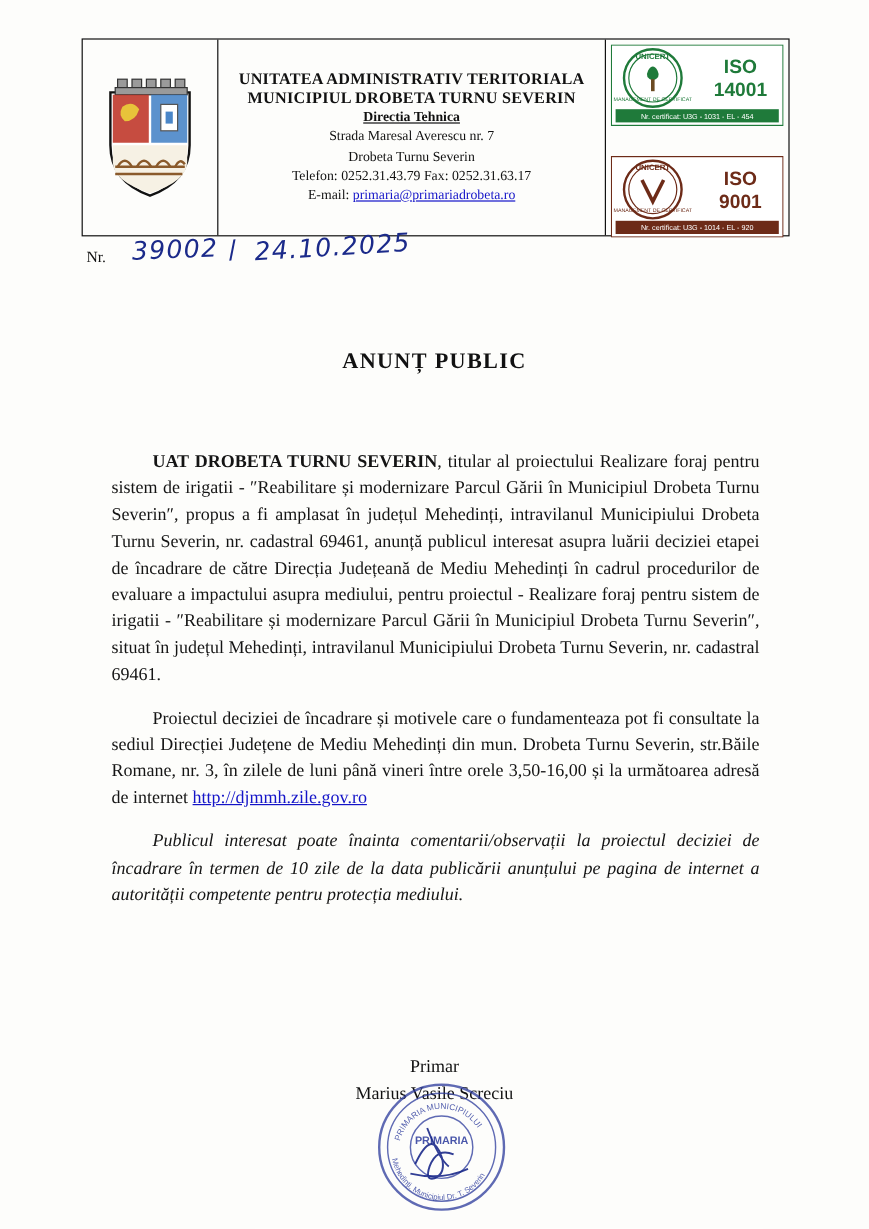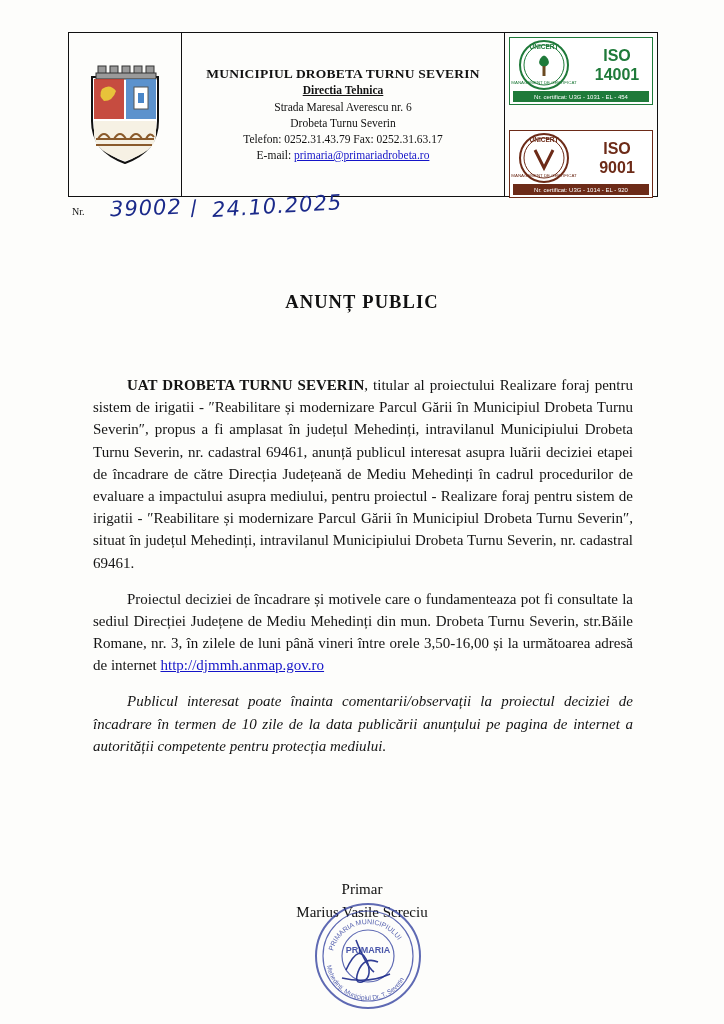--- a/index.html
+++ b/index.html
@@ -120,21 +120,21 @@
     position: absolute;
     left: 72px;
     top: 200px;
     width: 400px;
     height: 36px;
   }
   .nr-label {
     position: absolute;
     left: 0;
     top: 6px;
-    font-size: 10px;
+    font-size: 13px;
     color: #111;
   }
   .nr-hand {
     position: absolute;
     left: 38px;
     top: -4px;
     font-family: "DejaVu Sans", sans-serif;
     font-size: 21px;
     color: #1b2a8a;
     letter-spacing: 1px;
@@ -259,23 +259,24 @@
             <path d="M44 76 q6 -10 12 0"></path>
             <path d="M60 76 q4 -8 8 -2"></path>
             <line x1="10" y1="76" x2="68" y2="76"></line>
             <line x1="10" y1="82" x2="66" y2="82"></line>
           </g>
         </svg>
       </div>
     </div>
 
     <div class="header-cell-text">
+      <div class="org-line1">UNITATEA ADMINISTRATIV TERITORIALA</div>
       <div class="org-line2">MUNICIPIUL DROBETA TURNU SEVERIN</div>
       <div class="org-sub">Directia Tehnica</div>
-      <div class="org-addr">Strada Maresal Averescu nr. 6</div>
+      <div class="org-addr">Strada Maresal Averescu nr. 7</div>
       <div class="org-addr">Drobeta Turnu Severin</div>
       <div class="org-addr">Telefon: 0252.31.43.79   Fax: 0252.31.63.17</div>
       <div class="org-mail"><span>E-mail: </span><span class="mail-link">primaria@primariadrobeta.ro</span></div>
     </div>
 
     <div class="header-cell-iso">
 
       <div class="iso-badge">
         <svg width="144" height="68" viewBox="0 0 144 68">
           <rect x="0.5" y="0.5" width="143" height="67" fill="#ffffff" stroke="#1f7a3a" stroke-width="1"></rect>
@@ -318,21 +319,21 @@
     <span class="nr-slash">/</span>
     <span class="nr-date">24.10.2025</span>
   </div>
 
   <div class="doc-title">ANUNȚ PUBLIC</div>
 
   <div class="body-wrap">
 
     <p class="para"><span class="bold-caps">UAT DROBETA TURNU SEVERIN</span><span>, titular al proiectului Realizare foraj pentru sistem de irigatii - ″Reabilitare și modernizare Parcul Gării în Municipiul Drobeta Turnu Severin″, propus a fi amplasat în județul Mehedinți, intravilanul Municipiului Drobeta Turnu Severin, nr. cadastral 69461, anunță publicul interesat asupra luării deciziei etapei de încadrare de către Direcția Județeană de Mediu Mehedinți în cadrul procedurilor de  evaluare a impactului asupra mediului, pentru proiectul  - Realizare foraj pentru sistem de irigatii - ″Reabilitare și modernizare Parcul Gării în Municipiul Drobeta Turnu Severin″, situat în județul Mehedinți, intravilanul Municipiului Drobeta Turnu Severin, nr. cadastral 69461.</span></p>
 
-    <p class="para"><span>Proiectul deciziei de încadrare și motivele care o fundamenteaza pot fi consultate la sediul  Direcției Județene de Mediu Mehedinți din mun. Drobeta Turnu Severin, str.Băile Romane, nr. 3, în zilele de luni până vineri între orele 3,50-16,00 și la următoarea adresă de internet </span><span class="link">http://djmmh.anmap.gov.ro</span></p>
+    <p class="para"><span>Proiectul deciziei de încadrare și motivele care o fundamenteaza pot fi consultate la sediul  Direcției Județene de Mediu Mehedinți din mun. Drobeta Turnu Severin, str.Băile Romane, nr. 3, în zilele de luni până vineri între orele 3,50-16,00 și la următoarea adresă de internet </span><span class="link">http://djmmh.zile.gov.ro</span></p>
 
     <p class="para para-italic">Publicul interesat poate înainta comentarii/observații la proiectul deciziei de încadrare în termen de 10 zile de la data publicării anunțului pe pagina de internet a autorității competente pentru protecția mediului.</p>
 
   </div>
 
   <div class="signature">
     <div class="sig-role">Primar</div>
     <div class="sig-name">Marius Vasile Screciu</div>
   </div>
 

